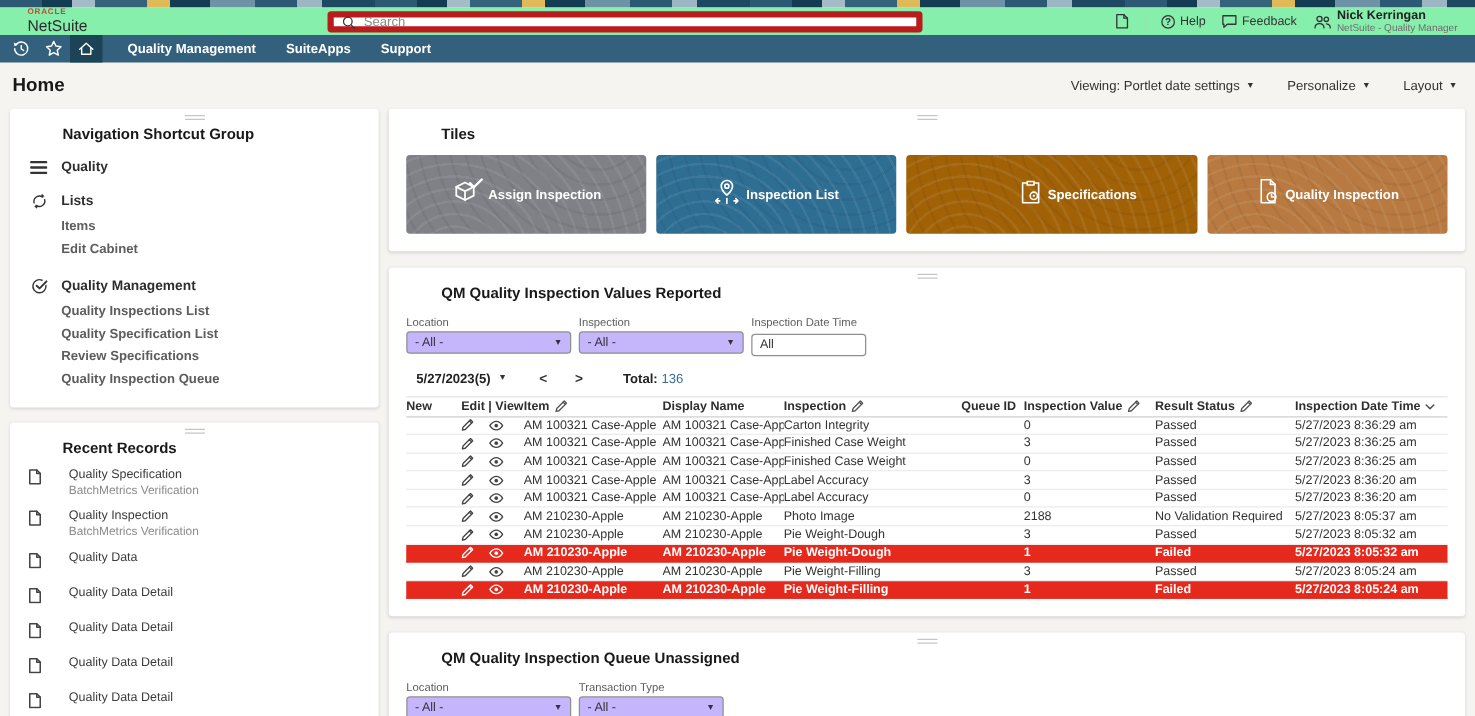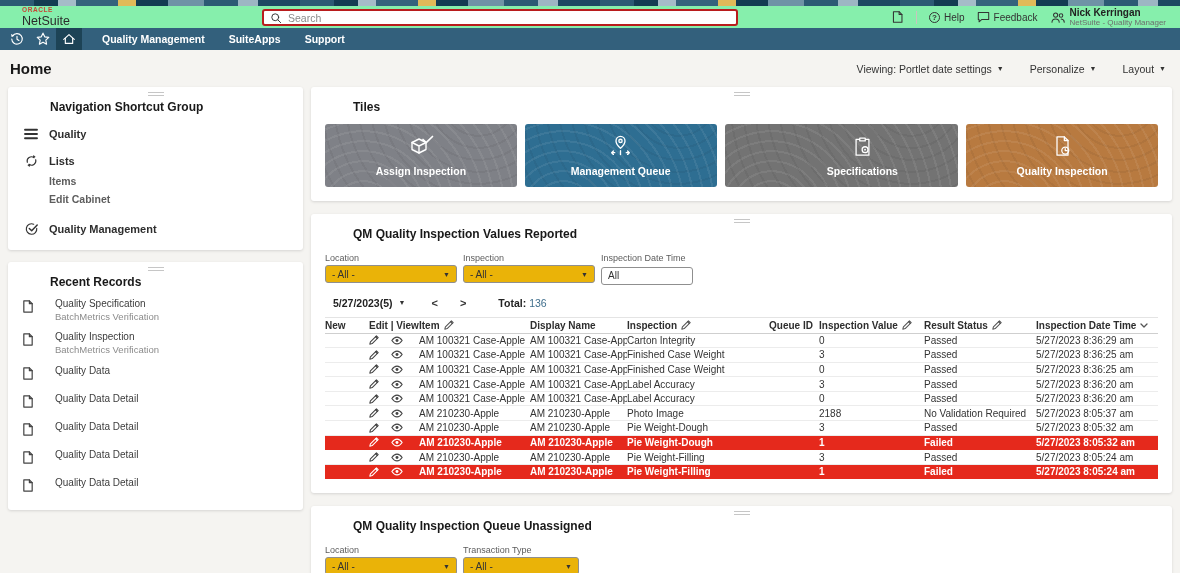--- a/index.html
+++ b/index.html
@@ -11,21 +11,21 @@
     background: repeating-linear-gradient(90deg,
       #2c5a74 0 34px, #133c52 34px 58px, #a5bcc8 58px 76px, #35637c 76px 118px,
       #e0ba59 118px 136px, #133c52 136px 168px, #6f93a6 168px 204px,
       #2c5a74 204px 238px, #9db6c3 238px 258px, #1d4962 258px 300px); }
 
   
   .topbar { height:22px; background:#86efac; display:flex; align-items:center; padding:0 14px 0 22px; position:relative; }
   .logo { line-height:1; }
   .logo .oracle { font-size:6.5px; color:#c74634; font-weight:bold; letter-spacing:.6px; display:block; }
   .logo .netsuite { font-size:12.5px; color:#2b2b2b; display:block; margin-top:1px; }
-  .searchbox { position:absolute; left:262px; top:3px; width:476px; height:17px; background:#fff; border:2px solid #b91c1c; border-radius:3px; display:flex; align-items:center; padding:0 6px; gap:6px; }
+  .searchbox { position:absolute; left:262px; top:3px; width:476px; height:17px; background:#fff; border:5px solid #b91c1c; border-radius:3px; display:flex; align-items:center; padding:0 6px; gap:6px; }
   .searchbox input { border:none; outline:none; flex:1; font-size:10.5px; color:#333; background:transparent; font-family:inherit; }
   .searchbox input::placeholder { color:#8a8a8a; }
   .top-right { margin-left:auto; display:flex; align-items:center; gap:12px; font-size:10px; color:#333; }
   .top-right .vdiv { width:1px; height:13px; background:#c9c5be; }
   .top-item { display:flex; align-items:center; gap:4px; cursor:pointer; }
   .qmark { width:11px; height:11px; border:1.2px solid #333; border-radius:50%; font-size:8px; display:flex; align-items:center; justify-content:center; font-weight:bold; }
   .userblock { line-height:1.15; }
   .userblock .uname { font-size:10px; font-weight:bold; color:#222; }
   .userblock .urole { font-size:8px; color:#6d6d6d; }
 
@@ -57,31 +57,31 @@
   .side-group-head .icn { width:18px; display:flex; justify-content:center; color:#333; }
   .side-children { margin:4px 0 0 27px;font-weight:bold; }
   .side-child { font-size:10.5px; color:#5d5d5d; line-height:18px; cursor:pointer; }
   .recent-item { display:flex; gap:20px; margin-top:9px; cursor:pointer; align-items:flex-start; }
   .recent-item .icn { width:13px; flex:none; color:#444; margin-top:1px; }
   .recent-title { font-size:10px; color:#3c3c3c; line-height:1.25; }
   .recent-sub { font-size:9.5px; color:#8b8b8b; line-height:1.25; }
 
   
   .tiles-row { display:flex; gap:8px; margin-top:10px; }
-  .tile { flex:1; height:63px; border-radius:3px; display:flex; flex-direction:column; align-items:center; justify-content:center; gap:4px; color:#fff; cursor:pointer; position:relative; overflow:hidden; }
+  .tile { flex:1; height:63px; border-radius:3px; display:flex; flex-direction:row; align-items:center; justify-content:center; gap:4px; color:#fff; cursor:pointer; position:relative; overflow:hidden; }
   .tile::before { content:""; position:absolute; inset:0;
     background: repeating-radial-gradient(circle at 20% 140%, rgba(255,255,255,.07) 0 2px, transparent 2px 10px),
                 repeating-radial-gradient(circle at 80% -40%, rgba(0,0,0,.05) 0 2px, transparent 2px 12px); }
   .tile-label { font-size:10.5px; font-weight:bold; position:relative; }
   .tile .ticn { position:relative; }
 
   
   .filters { display:flex; gap:6px; margin-top:12px; }
   .filter .flabel { font-size:9px; color:#5c5c5c; margin-bottom:2px; }
-  .selbox { height:18px; border:1px solid #8f8f8f; border-radius:3px; background:#eab308; display:flex; align-items:center; padding:0 6px; font-size:10px; color:#333; cursor:pointer; }
+  .selbox { height:18px; border:1px solid #8f8f8f; border-radius:3px; background:#c4b5fd; display:flex; align-items:center; padding:0 6px; font-size:10px; color:#333; cursor:pointer; }
   .selbox .caret { margin-left:auto; }
   .inpbox { height:18px; border:1px solid #8f8f8f; border-radius:3px; background:#fff; font-size:10px; color:#333; padding:0 6px; width:100%; outline:none; font-family:inherit; }
 
   
   .pager { display:flex; align-items:flex-end; margin-top:12px; font-size:10.5px; padding-left:8px; }
   .date-sel { display:flex; align-items:center; gap:6px; font-weight:bold; color:#222; cursor:pointer; }
   .chev { font-size:11px; color:#333; cursor:pointer; font-weight:bold; padding:0 4px; }
   .chev.prev { margin-left:22px; } .chev.next { margin-left:14px; }
   .total { margin-left:28px; } .total b { color:#222; } .total .tval { color:#3f6e8c; margin-left:3px; }
 
@@ -234,20 +234,26 @@
           <div class="side-group">
             <div class="side-group-head">
               <span class="icn">
                 <svg class="lineicn" width="15" height="14" viewBox="0 0 16 16">
                   <path d="M14 7.2A6 6 0 1 1 10.5 2.5"></path>
                   <path d="M5.5 7.5L8.2 10 14.5 3.5" style="stroke-width:1.7"></path>
                 </svg>
               </span>
               <span>Quality Management</span>
             </div>
+            <div class="side-children">
+              <div class="side-child">Quality Inspections List</div>
+              <div class="side-child">Quality Specification List</div>
+              <div class="side-child">Review Specifications</div>
+              <div class="side-child">Quality Inspection Queue</div>
+            </div>
           </div>
         </div>
     </div>
     <div class="panel">
       <div class="drag-handle"></div>
       <div class="panel-title">Recent Records</div>
       <div id="recent-records-list">
           <div class="recent-item">
             <span class="icn"><svg class="lineicn" width="12" height="13" viewBox="0 0 12 14">
                 <path d="M1.5 1h6l3 3v9h-9z"></path>
@@ -332,23 +338,23 @@
             <div class="tile-label">Assign Inspection</div>
           </div>
           <div class="tile" style="background: rgb(46, 110, 146);">
             <span class="ticn"><svg class="lineicn" width="23" height="23" viewBox="0 0 24 24" style="stroke-width:1.4">
                 <path d="M12 2.5c2.6 0 4.7 2.1 4.7 4.7 0 3.3-4.7 7.6-4.7 7.6S7.3 10.5 7.3 7.2C7.3 4.6 9.4 2.5 12 2.5z"></path>
                 <circle cx="12" cy="7.2" r="1.7"></circle>
                 <path d="M6 19.5H2.8m0 0l1.8-1.8M2.8 19.5l1.8 1.8"></path>
                 <path d="M18 19.5h3.2m0 0l-1.8-1.8m1.8 1.8l-1.8 1.8"></path>
                 <path d="M12 17.5v4"></path>
               </svg></span>
-            <div class="tile-label">Management Queue</div>
-          </div>
-          <div class="tile" style="background: #737373; padding-left: 42px;">
+            <div class="tile-label">Inspection List</div>
+          </div>
+          <div class="tile" style="background: #a16207; padding-left: 42px;">
             <span class="ticn"><svg class="lineicn" width="19" height="22" viewBox="0 0 20 24" style="stroke-width:1.4">
                 <path d="M7 3.5h6v3H7z"></path>
                 <path d="M13.5 4.8H17V22H3V4.8h3.5"></path>
                 <circle cx="12.8" cy="16" r="3.2"></circle>
                 <circle class="fillp" cx="12.8" cy="16" r="1"></circle>
               </svg></span>
             <div class="tile-label">Specifications</div>
           </div>
           <div class="tile" style="background: rgb(184, 122, 64);">
             <span class="ticn"><svg class="lineicn" width="19" height="22" viewBox="0 0 20 24" style="stroke-width:1.4">

